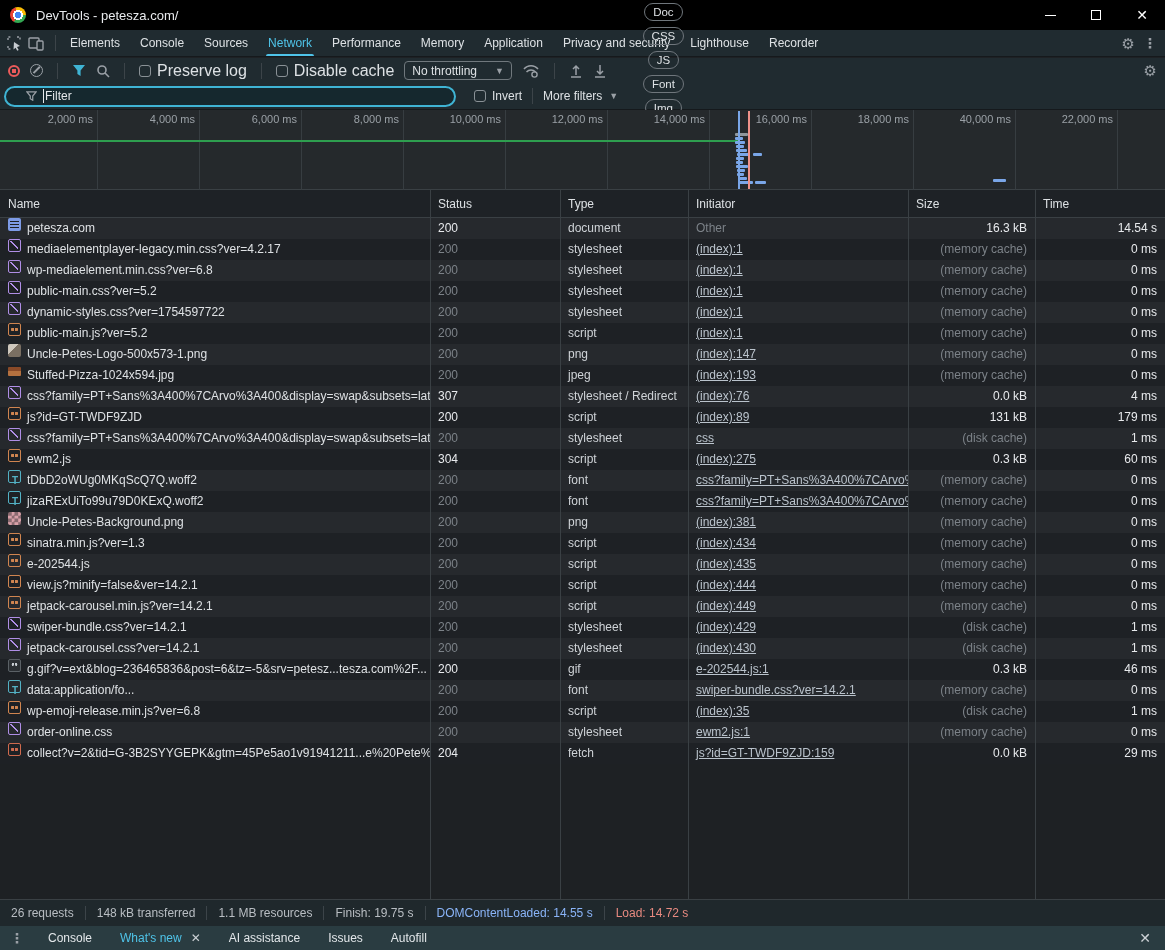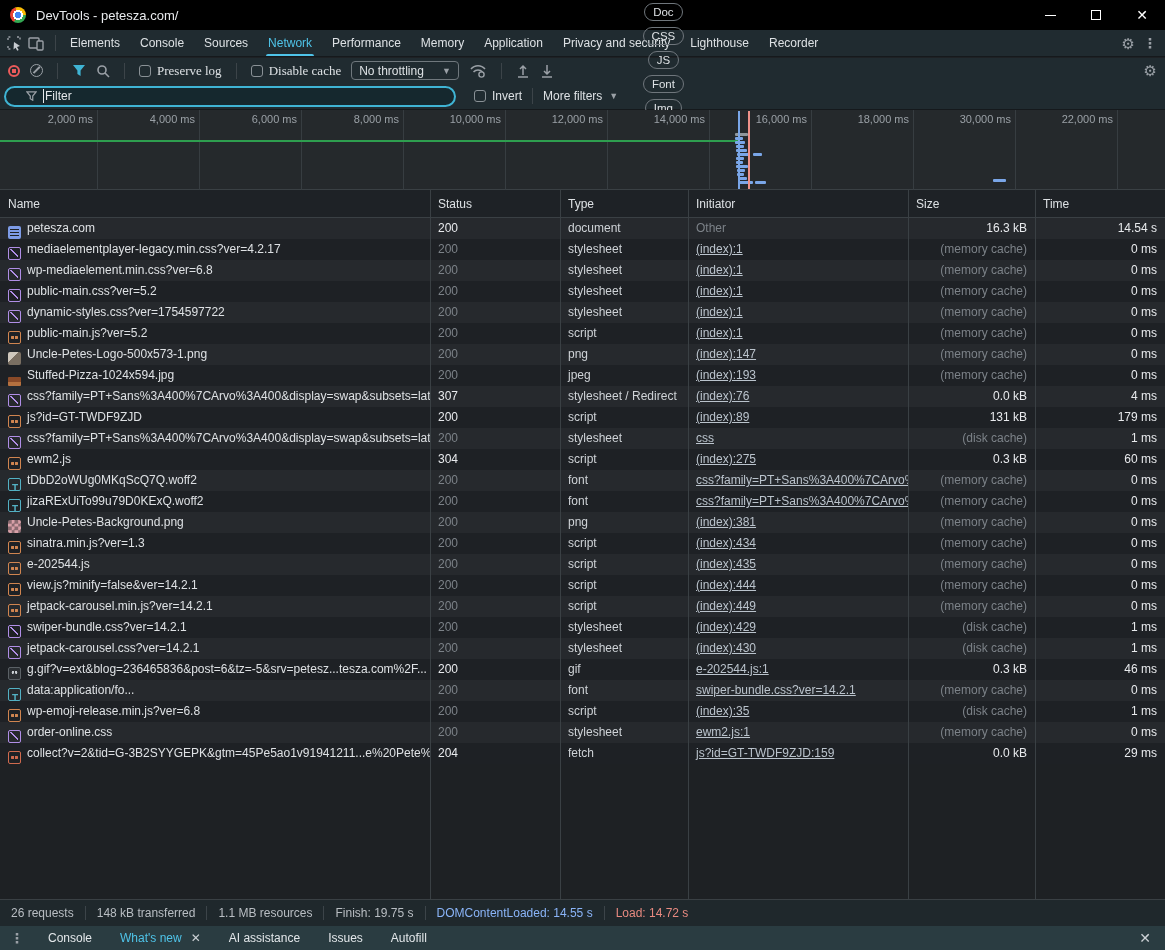--- a/index.html
+++ b/index.html
@@ -30,21 +30,21 @@
   .gear { color:#9aa0a6; font-size:15px; line-height:1; }
   .kebab { color:#9aa0a6; font-size:14px; font-weight:bold; letter-spacing:0; }
 
   
   .nettoolbar { position:absolute; left:0; top:58px; width:1165px; height:25px; background:#202b30; display:flex; align-items:center; gap:10px; padding:0 8px; }
   .rec-icon { width:12px; height:12px; border:2px solid #ec5b5b; border-radius:50%; position:relative; }
   .rec-icon::after { content:""; position:absolute; left:2px; top:2px; width:4px; height:4px; background:#ec5b5b; }
   .clear-icon { width:13px; height:13px; border:1.5px solid #9aa0a6; border-radius:50%; position:relative; }
   .clear-icon::after { content:""; position:absolute; left:0.5px; top:4.2px; width:9px; height:1.5px; background:#9aa0a6; transform:rotate(-45deg); }
   .chk { width:12px; height:12px; border:1px solid #8a9196; border-radius:3px; background:transparent; margin-right:6px; flex:0 0 12px; }
-  .chk-label { display:flex; align-items:center; color:#dde1e4; font-size:13px;font-family:Liberation Serif, serif; }
+  .chk-label { display:flex; align-items:center; color:#dde1e4; font-size:16px; }
   .throttle { display:flex; align-items:center; gap:18px; border:1px solid #70787d; border-radius:4px; height:19px; padding:0 7px; color:#dde1e4; font-size:12px; }
   .caret { color:#9aa0a6; font-size:9px; }
   .nettoolbar .right-gear { margin-left:auto; }
 
   
   .filterrow { position:absolute; left:0; top:83px; width:1165px; height:27px; background:#202b30; display:flex; align-items:center; border-bottom:1px solid #15191c; }
   .filter-pill { display:flex; align-items:center; gap:6px; width:452px; height:21px; margin-left:4px; border:2px solid #3fb4d4; border-radius:11px; background:#15282e; padding:0 20px; }
   .filter-ph { color:#e3e7ea; font-size:12px; border-left:1px solid #e3e7ea; padding-left:1px; }
   .f-item { color:#dde1e4; font-size:12px; display:flex; align-items:center; }
   .chips { display:flex; align-items:center; gap:6px; margin-left:8px;flex-direction:column; }
@@ -66,21 +66,21 @@
   .thead { position:absolute; left:0; top:0; width:1165px; height:28px; background:#1e2226; border-bottom:1px solid #3a4044; }
   .thead .cell { line-height:28px; color:#dde1e4; font-size:12px; }
   .cell { position:absolute; top:0; height:100%; padding:0 8px; white-space:nowrap; overflow:hidden; font-size:12px; }
   .c-name{left:0;width:430px} .c-status{left:430px;width:130px} .c-type{left:560px;width:128px}
   .c-init{left:688px;width:220px} .c-size{left:908px;width:127px} .c-time{left:1035px;width:130px}
   .rows { position:absolute; left:0; top:28px; width:1165px; }
   .nrow { position:relative; width:1165px; height:21px; }
   .nrow.odd { background:#26292d; }
   .nrow.even { background:#1e2125; }
   .nrow .cell { line-height:21px; color:#cfd3d7; }
-  .nrow .c-name { display:flex; align-items:flex-end; gap:6px; color:#dee1e4; }
+  .nrow .c-name { display:flex; align-items:flex-start; gap:6px; color:#dee1e4; }
   .bright { color:#e8eaed !important; }
   .dim { color:#7c8288 !important; }
   .c-size, .c-time { text-align:right; }
   a.init-link { color:#bac3cc; text-decoration:underline; }
 
   
   .ric { width:13px; height:13px; border-radius:2px; flex:0 0 13px; position:relative; }
   .ric-document { background:#7d9be6; }
   .ric-document::after { content:""; position:absolute; left:2px; top:3px; width:9px; height:7px;
      background:repeating-linear-gradient(to bottom, #1e2124 0 1px, rgba(0,0,0,0) 1px 3px); }
@@ -276,21 +276,21 @@
       <div class="ruler-label" style="left: 429px;">10,000 ms</div>
       <div class="grid-line" style="left: 607px;"></div>
       <div class="ruler-label" style="left: 531px;">12,000 ms</div>
       <div class="grid-line" style="left: 709px;"></div>
       <div class="ruler-label" style="left: 633px;">14,000 ms</div>
       <div class="grid-line" style="left: 811px;"></div>
       <div class="ruler-label" style="left: 735px;">16,000 ms</div>
       <div class="grid-line" style="left: 913px;"></div>
       <div class="ruler-label" style="left: 837px;">18,000 ms</div>
       <div class="grid-line" style="left: 1015px;"></div>
-      <div class="ruler-label" style="left: 939px;">30,000 ms</div>
+      <div class="ruler-label" style="left: 939px;">40,000 ms</div>
       <div class="grid-line" style="left: 1117px;"></div>
       <div class="ruler-label" style="left: 1041px;">22,000 ms</div>
       <div class="green-line" style="width: 738px;"></div>
       <div class="wbar gray" style="left: 735px; top: 23px; width: 13px;"></div>
       <div class="wbar" style="left: 735px; top: 27px; width: 8px;"></div>
       <div class="wbar" style="left: 735px; top: 31px; width: 10px;"></div>
       <div class="wbar" style="left: 736px; top: 35px; width: 8px;"></div>
       <div class="wbar" style="left: 736px; top: 39px; width: 11px;"></div>
       <div class="wbar" style="left: 737px; top: 43px; width: 13px;"></div>
       <div class="wbar" style="left: 753px; top: 43px; width: 9px;"></div>

